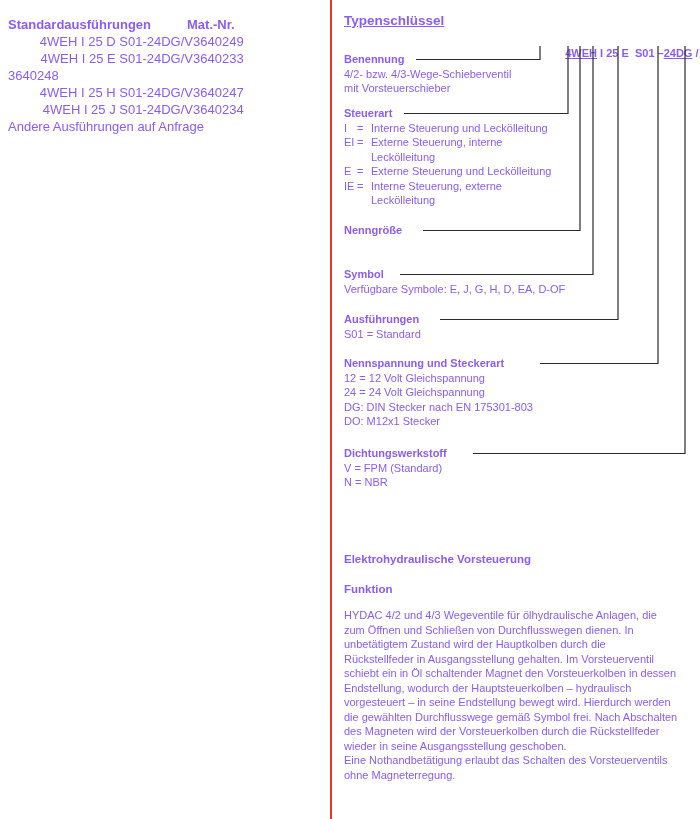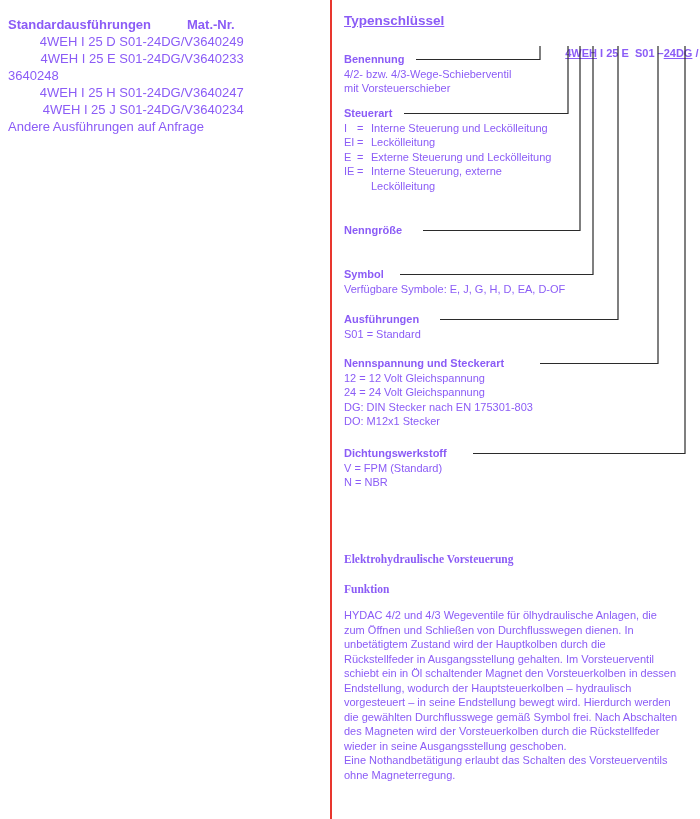--- a/index.html
+++ b/index.html
@@ -19,21 +19,21 @@
   
   .r-title { position:absolute; left:344px; top:13px; font-size:13.5px; font-weight:bold; text-decoration:underline; line-height:16px; }
   .typecode { position:absolute; left:553px; top:31px; font-size:11px; font-weight:bold; white-space:pre; line-height:15px; }
   .typecode .u { text-decoration:underline; }
   .sec { position:absolute; left:344px; width:334px; font-size:11px; line-height:14.5px; }
   .sec-label { font-weight:bold; }
   .def-row { display:flex; }
   .def-key { width:13px; flex:none; }
   .def-eq { width:14px; flex:none; }
   .def-body { flex:1; }
-  .b-head { position:absolute; left:344px; width:334px; font-size:11.5px; font-weight:bold; line-height:14.5px;font-family:Liberation Serif, serif; }
+  .b-head { position:absolute; left:344px; width:334px; font-size:11.5px; font-weight:bold; line-height:14.5px; }
   .para { position:absolute; left:344px; width:334px; font-size:11px; line-height:14.5px; }
   .lines-svg { position:absolute; left:0; top:0; pointer-events:none; }
 </style>
 </head>
 <body>
 
 <div class="page">
 
   <div class="left-col">
     <div class="lhead">
@@ -95,20 +95,21 @@
       <span class="def-eq">=</span>
       <span class="def-body">
         <div>Interne Steuerung und Leckölleitung</div>
         <div></div>
       </span>
     </div>
     <div class="def-row">
       <span class="def-key">EI</span>
       <span class="def-eq">=</span>
       <span class="def-body">
+        <div>Externe Steuerung, interne</div>
         <div>Leckölleitung</div>
       </span>
     </div>
     <div class="def-row">
       <span class="def-key">E</span>
       <span class="def-eq">=</span>
       <span class="def-body">
         <div>Externe Steuerung und Leckölleitung</div>
         <div></div>
       </span>

